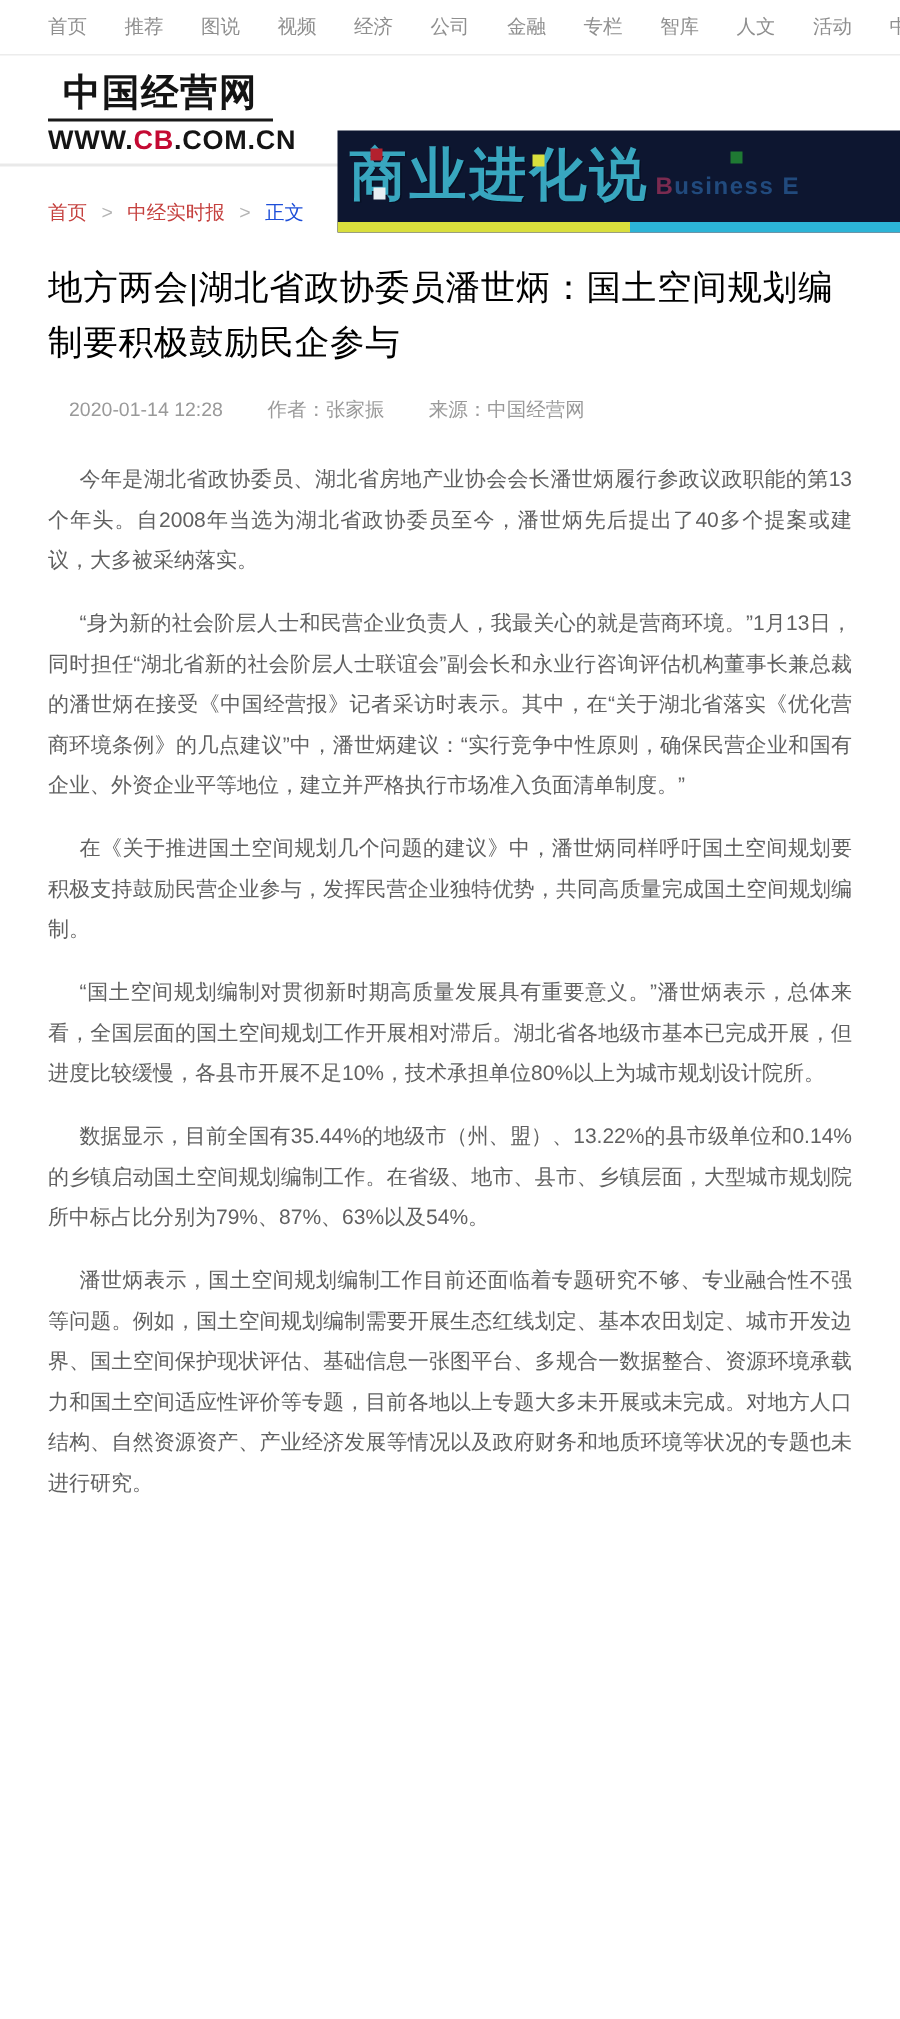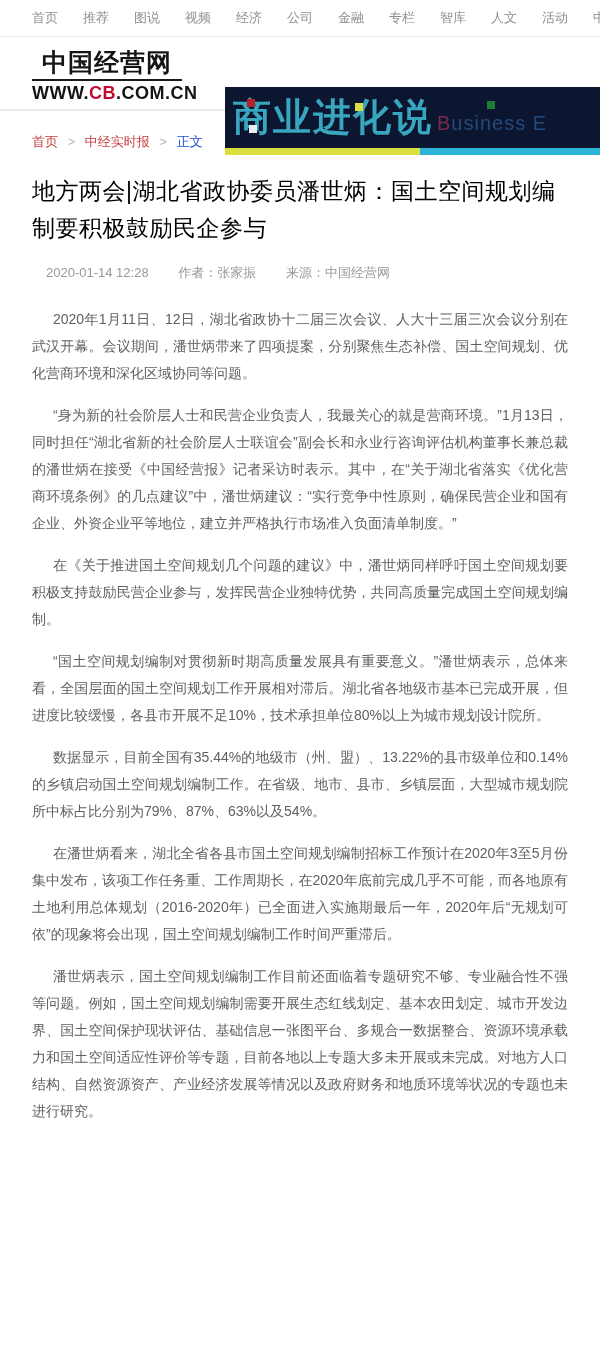--- a/index.html
+++ b/index.html
@@ -26,21 +26,21 @@
   
   .banner {
     position:absolute; left:225px; right:0; top:0; height:68px;
     background:#0d1630; overflow:hidden; cursor:pointer;margin-top:48px;
   }
   .banner-inner { position:absolute; left:8px; top:6px; display:flex; align-items:baseline; }
   .banner-title {
     font-size:38px; font-weight:900; letter-spacing:2px;
     color:#38a6bf; line-height:48px; text-shadow:1px 1px 0 #071024;
   }
-  .banner-sub { font-size:20px; font-weight:normal; color:#214a7d; margin-left:4px; letter-spacing:1px; }
+  .banner-sub { font-size:16px; font-weight:bold; color:#214a7d; margin-left:4px; letter-spacing:1px; }
   .banner-sub .b-cap { color:#7b2b50; }
   .px { position:absolute; width:8px; height:8px; }
   .px-red   { left:22px;  top:12px; background:#b3212e; }
   .px-white { left:24px;  top:38px; background:#e8eef2; }
   .px-yellow{ left:130px; top:16px; background:#d9df3d; }
   .px-green { left:262px; top:14px; background:#1f7a33; }
   .banner-bar { position:absolute; bottom:0; height:7px; }
   .bar-left  { left:0; width:52%; background:#d9df3d; }
   .bar-right { right:0; width:48%; background:#2cb4d6; }
   
@@ -106,21 +106,20 @@
 
 <h1 class="art-title">地方两会|湖北省政协委员潘世炳：国土空间规划编制要积极鼓励民企参与</h1>
 
 <div class="art-meta">
   <span class="m-item">2020-01-14 12:28</span>
   <span class="m-item"><span>作者：</span><span>张家振</span></span>
   <span class="m-item"><span>来源：</span><span>中国经营网</span></span>
 </div>
 
 <div class="art-body">
-  <p>2020年1月11日、12日，湖北省政协十二届三次会议、人大十三届三次会议分别在武汉开幕。会议期间，潘世炳带来了四项提案，分别聚焦生态补偿、国土空间规划、优化营商环境和深化区域协同等问题。</p>
+  <p>今年是湖北省政协委员、湖北省房地产业协会会长潘世炳履行参政议政职能的第13个年头。自2008年当选为湖北省政协委员至今，潘世炳先后提出了40多个提案或建议，大多被采纳落实。</p>
   <p>“身为新的社会阶层人士和民营企业负责人，我最关心的就是营商环境。”1月13日，同时担任“湖北省新的社会阶层人士联谊会”副会长和永业行咨询评估机构董事长兼总裁的潘世炳在接受《中国经营报》记者采访时表示。其中，在“关于湖北省落实《优化营商环境条例》的几点建议”中，潘世炳建议：“实行竞争中性原则，确保民营企业和国有企业、外资企业平等地位，建立并严格执行市场准入负面清单制度。”</p>
   <p>在《关于推进国土空间规划几个问题的建议》中，潘世炳同样呼吁国土空间规划要积极支持鼓励民营企业参与，发挥民营企业独特优势，共同高质量完成国土空间规划编制。</p>
   <p>“国土空间规划编制对贯彻新时期高质量发展具有重要意义。”潘世炳表示，总体来看，全国层面的国土空间规划工作开展相对滞后。湖北省各地级市基本已完成开展，但进度比较缓慢，各县市开展不足10%，技术承担单位80%以上为城市规划设计院所。</p>
   <p>数据显示，目前全国有35.44%的地级市（州、盟）、13.22%的县市级单位和0.14%的乡镇启动国土空间规划编制工作。在省级、地市、县市、乡镇层面，大型城市规划院所中标占比分别为79%、87%、63%以及54%。</p>
-  <p>在潘世炳看来，湖北全省各县市国土空间规划编制招标工作预计在2020年3至5月份集中发布，该项工作任务重、工作周期长，在2020年底前完成几乎不可能，而各地原有土地利用总体规划（2016-2020年）已全面进入实施期最后一年，2020年后“无规划可依”的现象将会出现，国土空间规划编制工作时间严重滞后。</p>
   <p>潘世炳表示，国土空间规划编制工作目前还面临着专题研究不够、专业融合性不强等问题。例如，国土空间规划编制需要开展生态红线划定、基本农田划定、城市开发边界、国土空间保护现状评估、基础信息一张图平台、多规合一数据整合、资源环境承载力和国土空间适应性评价等专题，目前各地以上专题大多未开展或未完成。对地方人口结构、自然资源资产、产业经济发展等情况以及政府财务和地质环境等状况的专题也未进行研究。</p>
 
 </div>
 
 </body></html>

